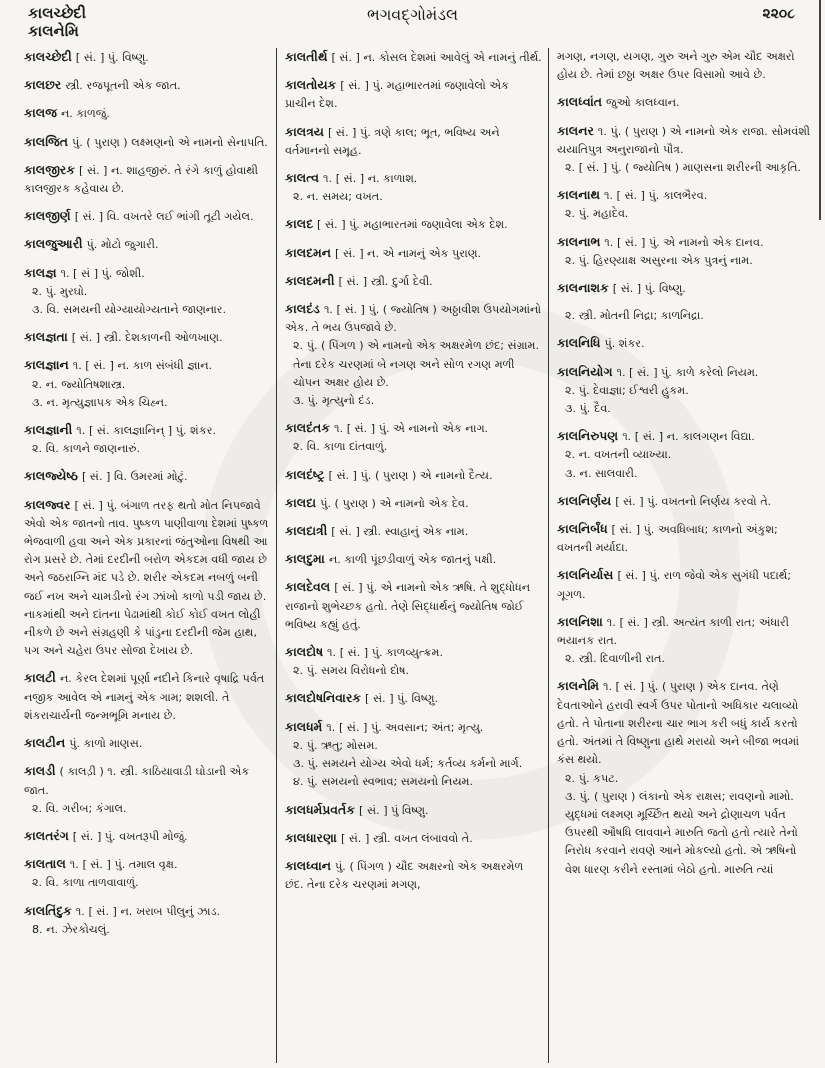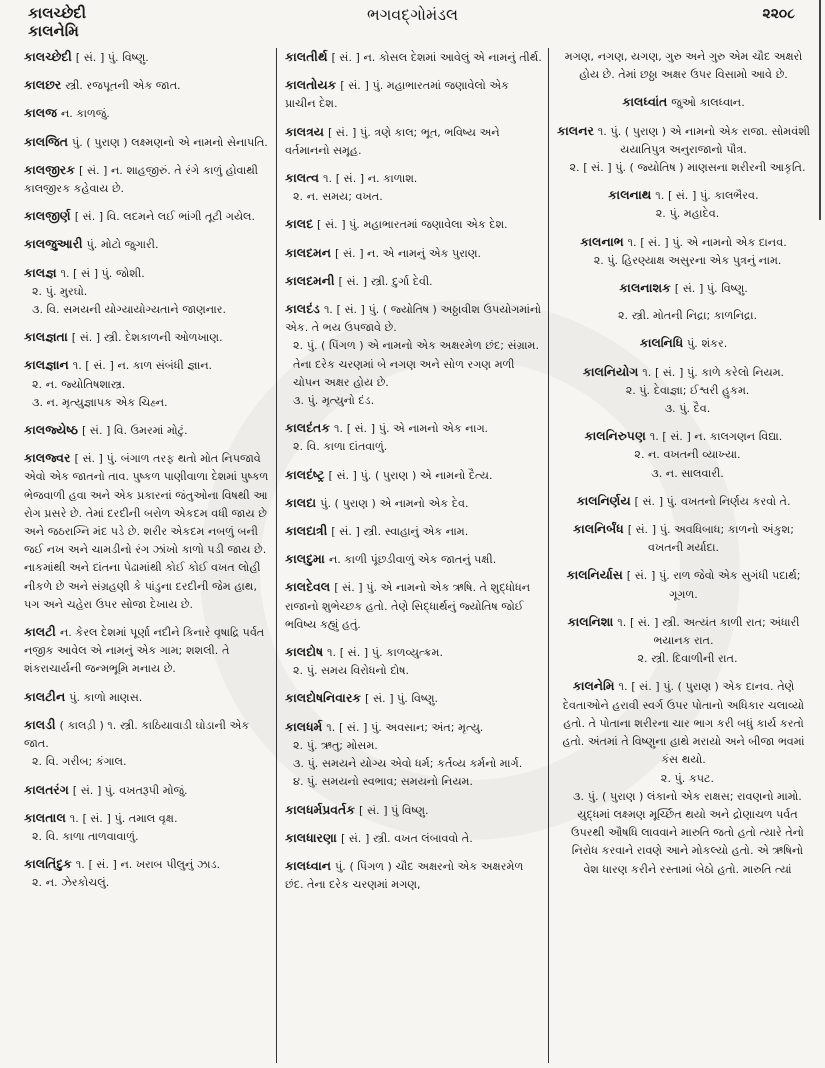--- a/index.html
+++ b/index.html
@@ -16,21 +16,21 @@
   .hw-left { position: absolute; left: 28px; top: 4px; font-size: 15px; font-weight: bold; line-height: 18px; }
   .hw-left div { white-space: nowrap; }
   .hw-center { position: absolute; left: 0; width: 825px; top: 5px; text-align: center; font-size: 16px; }
   .hw-right { position: absolute; right: 30px; top: 5px; font-size: 14px; font-weight: bold; }
   .edge-line { position: absolute; right: 4px; top: 0; width: 2px; height: 220px; background: #444; }
 
   .columns { position: absolute; top: 48px; left: 24px; width: 790px; height: 1015px; display: flex; }
   .col { box-sizing: border-box; overflow: hidden; font-size: 11.2px; line-height: 18.2px; }
   .col1 { width: 252px; padding-right: 6px; }
   .col2 { width: 272px; border-left: 1.5px solid #333; padding: 0 6px 0 8px; }
-  .col3 { width: 266px; border-left: 1.5px solid #333; padding: 0 4px 0 8px; text-align: center; }
+  .col3 { width: 266px; border-left: 1.5px solid #333; padding: 0 4px 0 8px; }
 
   .entry { margin-bottom: 9px; }
   .entry p { margin: 0; }
   .entry .hw { font-weight: bold; font-size: 12.4px; margin-right: 4px; }
   .entry .sense { padding-left: 8px; }
   .watermark {
     position: absolute; left: 200px; top: 300px; width: 420px; height: 420px;
     border-radius: 50%; border: 60px solid rgba(0,0,0,0.035);
     pointer-events: none;
   }
@@ -61,39 +61,43 @@
       <div class="entry">
         <p><span class="hw">કાલજ</span><span>ન. કાળજું.</span></p>
       </div>
       <div class="entry">
         <p><span class="hw">કાલજિત</span><span>પું. ( પુરાણ ) લક્ષ્મણનો એ નામનો સેનાપતિ.</span></p>
       </div>
       <div class="entry">
         <p><span class="hw">કાલજીરક</span><span>[ સં. ] ન. શાહજીરું. તે રંગે કાળું હોવાથી કાલજીરક કહેવાય છે.</span></p>
       </div>
       <div class="entry">
-        <p><span class="hw">કાલજીર્ણ</span><span>[ સં. ] વિ. લદમને લઈ ભાંગી તૂટી ગયેલ.</span></p>
+        <p><span class="hw">કાલજીર્ણ</span><span>[ સં. ] વિ. વખતરે લઈ ભાંગી તૂટી ગયેલ.</span></p>
       </div>
       <div class="entry">
         <p><span class="hw">કાલજુઆરી</span><span>પું. મોટો જુગારી.</span></p>
       </div>
       <div class="entry">
         <p><span class="hw">કાલજ્ઞ</span><span>૧. [ સં ] પું. જોશી.</span></p>
         <p class="sense"><span>૨. પું. મુરઘો.</span></p>
         <p class="sense"><span>૩. વિ. સમયની યોગ્યાયોગ્યતાને જાણનાર.</span></p>
       </div>
       <div class="entry">
         <p><span class="hw">કાલજ્ઞતા</span><span>[ સં. ] સ્ત્રી. દેશકાળની ઓળખાણ.</span></p>
       </div>
       <div class="entry">
         <p><span class="hw">કાલજ્ઞાન</span><span>૧. [ સં. ] ન. કાળ સંબંધી જ્ઞાન.</span></p>
         <p class="sense"><span>૨. ન. જ્યોતિષશાસ્ત્ર.</span></p>
         <p class="sense"><span>૩. ન. મૃત્યુજ્ઞાપક એક ચિહ્ન.</span></p>
       </div>
       <div class="entry">
+        <p><span class="hw">કાલજ્ઞાની</span><span>૧. [ સં. કાલજ્ઞાનિન્ ] પું. શંકર.</span></p>
+        <p class="sense"><span>૨. વિ. કાળને જાણનારું.</span></p>
+      </div>
+      <div class="entry">
         <p><span class="hw">કાલજ્યેષ્ઠ</span><span>[ સં. ] વિ. ઉમરમાં મોટું.</span></p>
       </div>
       <div class="entry">
         <p><span class="hw">કાલજ્વર</span><span>[ સં. ] પું. બંગાળ તરફ થતો મોત નિપજાવે એવો એક જાતનો તાવ. પુષ્કળ પાણીવાળા દેશમાં પુષ્કળ ભેજવાળી હવા અને એક પ્રકારનાં જંતુઓના વિષથી આ રોગ પ્રસરે છે. તેમાં દરદીની બરોળ એકદમ વધી જાય છે અને જઠરાગ્નિ મંદ પડે છે. શરીર એકદમ નબળું બની જઈ નખ અને ચામડીનો રંગ ઝાંખો કાળો પડી જાય છે. નાકમાંથી અને દાંતના પેઢામાંથી કોઈ કોઈ વખત લોહી નીકળે છે અને સંગ્રહણી કે પાંડુના દરદીની જેમ હાથ, પગ અને ચહેરા ઉપર સોજા દેખાય છે.</span></p>
       </div>
       <div class="entry">
         <p><span class="hw">કાલટી</span><span>ન. કેરલ દેશમાં પૂર્ણા નદીને કિનારે વૃષાદ્રિ પર્વત નજીક આવેલ એ નામનું એક ગામ; શશલી. તે શંકરાચાર્યની જન્મભૂમિ મનાય છે.</span></p>
       </div>
       <div class="entry">
         <p><span class="hw">કાલટીન</span><span>પું. કાળો માણસ.</span></p>
@@ -104,21 +108,21 @@
       </div>
       <div class="entry">
         <p><span class="hw">કાલતરંગ</span><span>[ સં. ] પું. વખતરૂપી મોજું.</span></p>
       </div>
       <div class="entry">
         <p><span class="hw">કાલતાલ</span><span>૧. [ સં. ] પું. તમાલ વૃક્ષ.</span></p>
         <p class="sense"><span>૨. વિ. કાળા તાળવાવાળું.</span></p>
       </div>
       <div class="entry">
         <p><span class="hw">કાલતિંદુક</span><span>૧. [ સં. ] ન. ખરાબ પીલુનું ઝાડ.</span></p>
-        <p class="sense"><span>૨. ન. ઝેરકોચલું.</span></p>
+        <p class="sense"><span>8. ન. ઝેરકોચલું.</span></p>
       </div>
     </div>
   <div class="col col2">
       <div class="entry">
         <p><span class="hw">કાલતીર્થ</span><span>[ સં. ] ન. કોસલ દેશમાં આવેલું એ નામનું તીર્થ.</span></p>
       </div>
       <div class="entry">
         <p><span class="hw">કાલતોયક</span><span>[ સં. ] પું. મહાભારતમાં જણાવેલો એક પ્રાચીન દેશ.</span></p>
       </div>
       <div class="entry">

